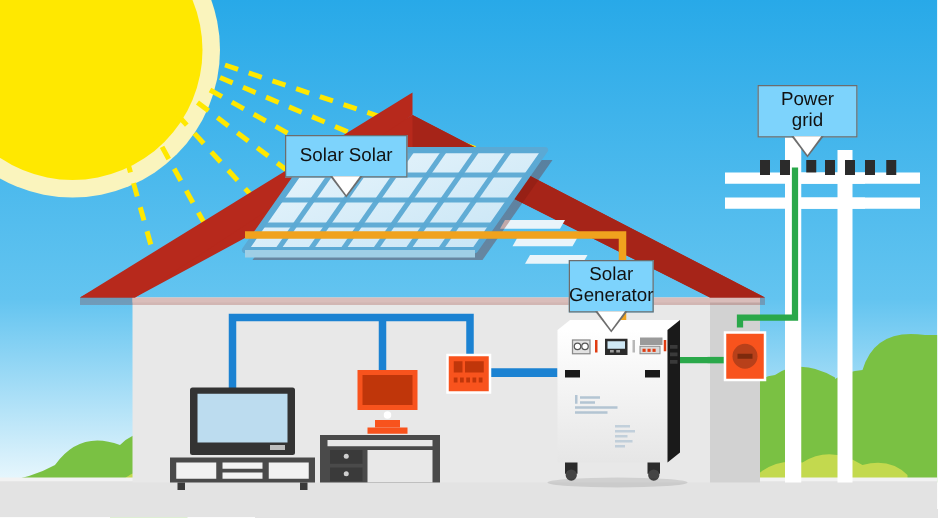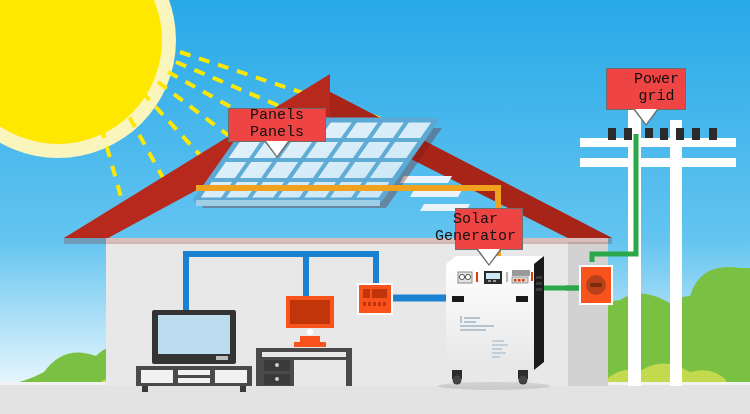--- a/index.html
+++ b/index.html
@@ -15,31 +15,31 @@
     width: 750px;
     height: 414px;
     overflow: hidden;
     background: #ffffff;
   }
   #scene svg {
     display: block;
   }
   .callout {
     position: absolute;
-    background: #ef4444;
+    background: #7dd3fc;
     border: 1px solid #6d6d6d;
     color: #111111;
     text-align: center;
     font-size: 15px;
     line-height: 1.12;
-    font-family: Liberation Mono, monospace;
+    font-family: Liberation Sans, sans-serif;
     box-sizing: border-box;
     display: flex;
     align-items: center;
-    justify-content: flex-end;
+    justify-content: center;
     padding: 2px 6px;
     z-index: 40;
   }
   .callout .tail,
   .callout .tail-in {
     position: absolute;
     width: 0;
     height: 0;
     left: 50%;
   }
@@ -301,21 +301,21 @@
         <circle cx="457" cy="380" r="4.5" fill="#444444"></circle>
         <circle cx="523" cy="380" r="4.5" fill="#444444"></circle>
 
         <ellipse cx="494" cy="386" rx="56" ry="4" fill="#000000" opacity="0.1"></ellipse>
       </g>
 
     </g>
   </svg>
 
   <div class="callout" id="callout-solar-panels">
-    <span>Panels Panels</span>
+    <span>Solar Solar</span>
     <span class="tail"></span>
     <span class="tail-in"></span>
   </div>
 
   <div class="callout" id="callout-solar-generator">
     <span>
       <span>Solar</span><br>
       <span>Generator</span>
     </span>
     <span class="tail"></span>

